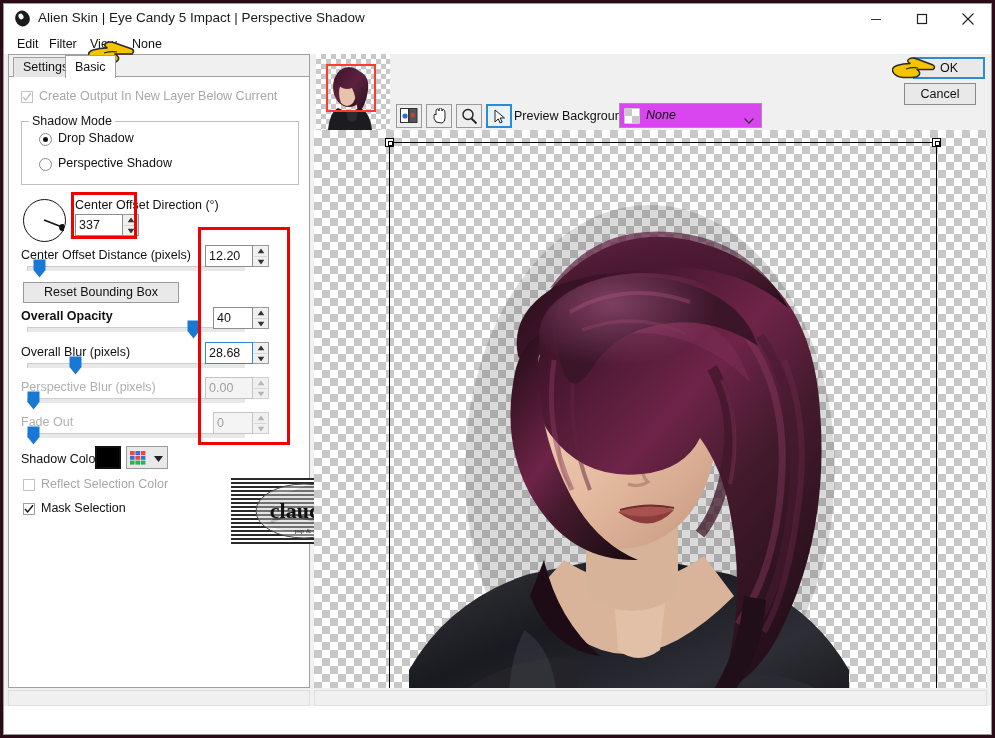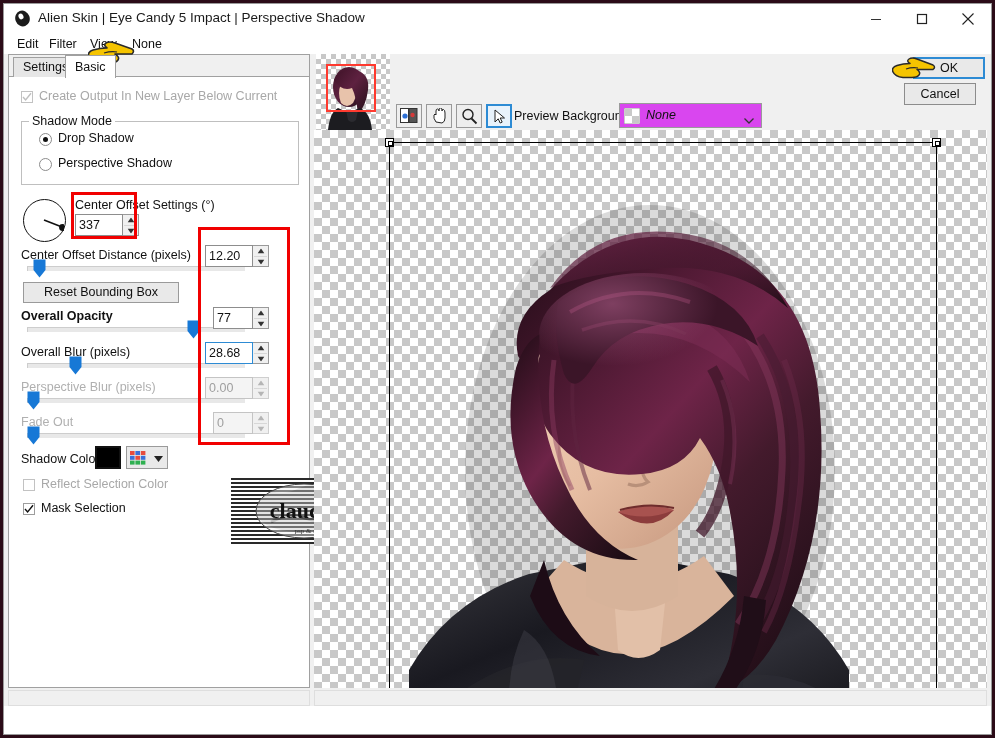--- a/index.html
+++ b/index.html
@@ -164,21 +164,21 @@
           <span class="radio-label">Perspective Shadow</span>
         </div>
 
         <div class="dial" style="left:14px;top:122px;">
           <svg width="40" height="40" viewBox="0 0 40 40" style="position:absolute;left:0;top:0;">
             <line x1="20" y1="20" x2="38" y2="27" stroke="#111" stroke-width="1.6"></line>
             <circle cx="38.5" cy="27.5" r="3.4" fill="#111"></circle>
           </svg>
         </div>
 
-        <span class="fieldlabel" style="left:66px;top:121px;">Center Offset Settings (°)</span>
+        <span class="fieldlabel" style="left:66px;top:121px;">Center Offset Direction (°)</span>
         <div class="spin" style="left:66px;top:137px;">
           <div class="fld">337</div>
           <div class="btns">
             <div class="half" style="top:0;">
                 <svg width="7" height="5">
                   <polygon points="3.5,0 7,5 0,5" fill="#333"></polygon>
                 </svg>
               </div>
             <div class="sep"></div>
             <div class="half" style="top:11px;">
@@ -243,21 +243,21 @@
             <div class="sep"></div>
             <div class="half" style="top:11px;">
                 <svg width="7" height="5">
                   <polygon points="0,0 7,0 3.5,5" fill="#333"></polygon>
                 </svg>
               </div>
           </div>
         </div>
 
         <div class="spin" style="left:204px;top:230px;">
-          <div class="fld" style="width:40px;">77</div>
+          <div class="fld" style="width:40px;">40</div>
           <div class="btns" style="left:40px;">
             <div class="half" style="top:0;">
                 <svg width="7" height="5">
                   <polygon points="3.5,0 7,5 0,5" fill="#333"></polygon>
                 </svg>
               </div>
             <div class="sep"></div>
             <div class="half" style="top:11px;">
                 <svg width="7" height="5">
                   <polygon points="0,0 7,0 3.5,5" fill="#333"></polygon>

